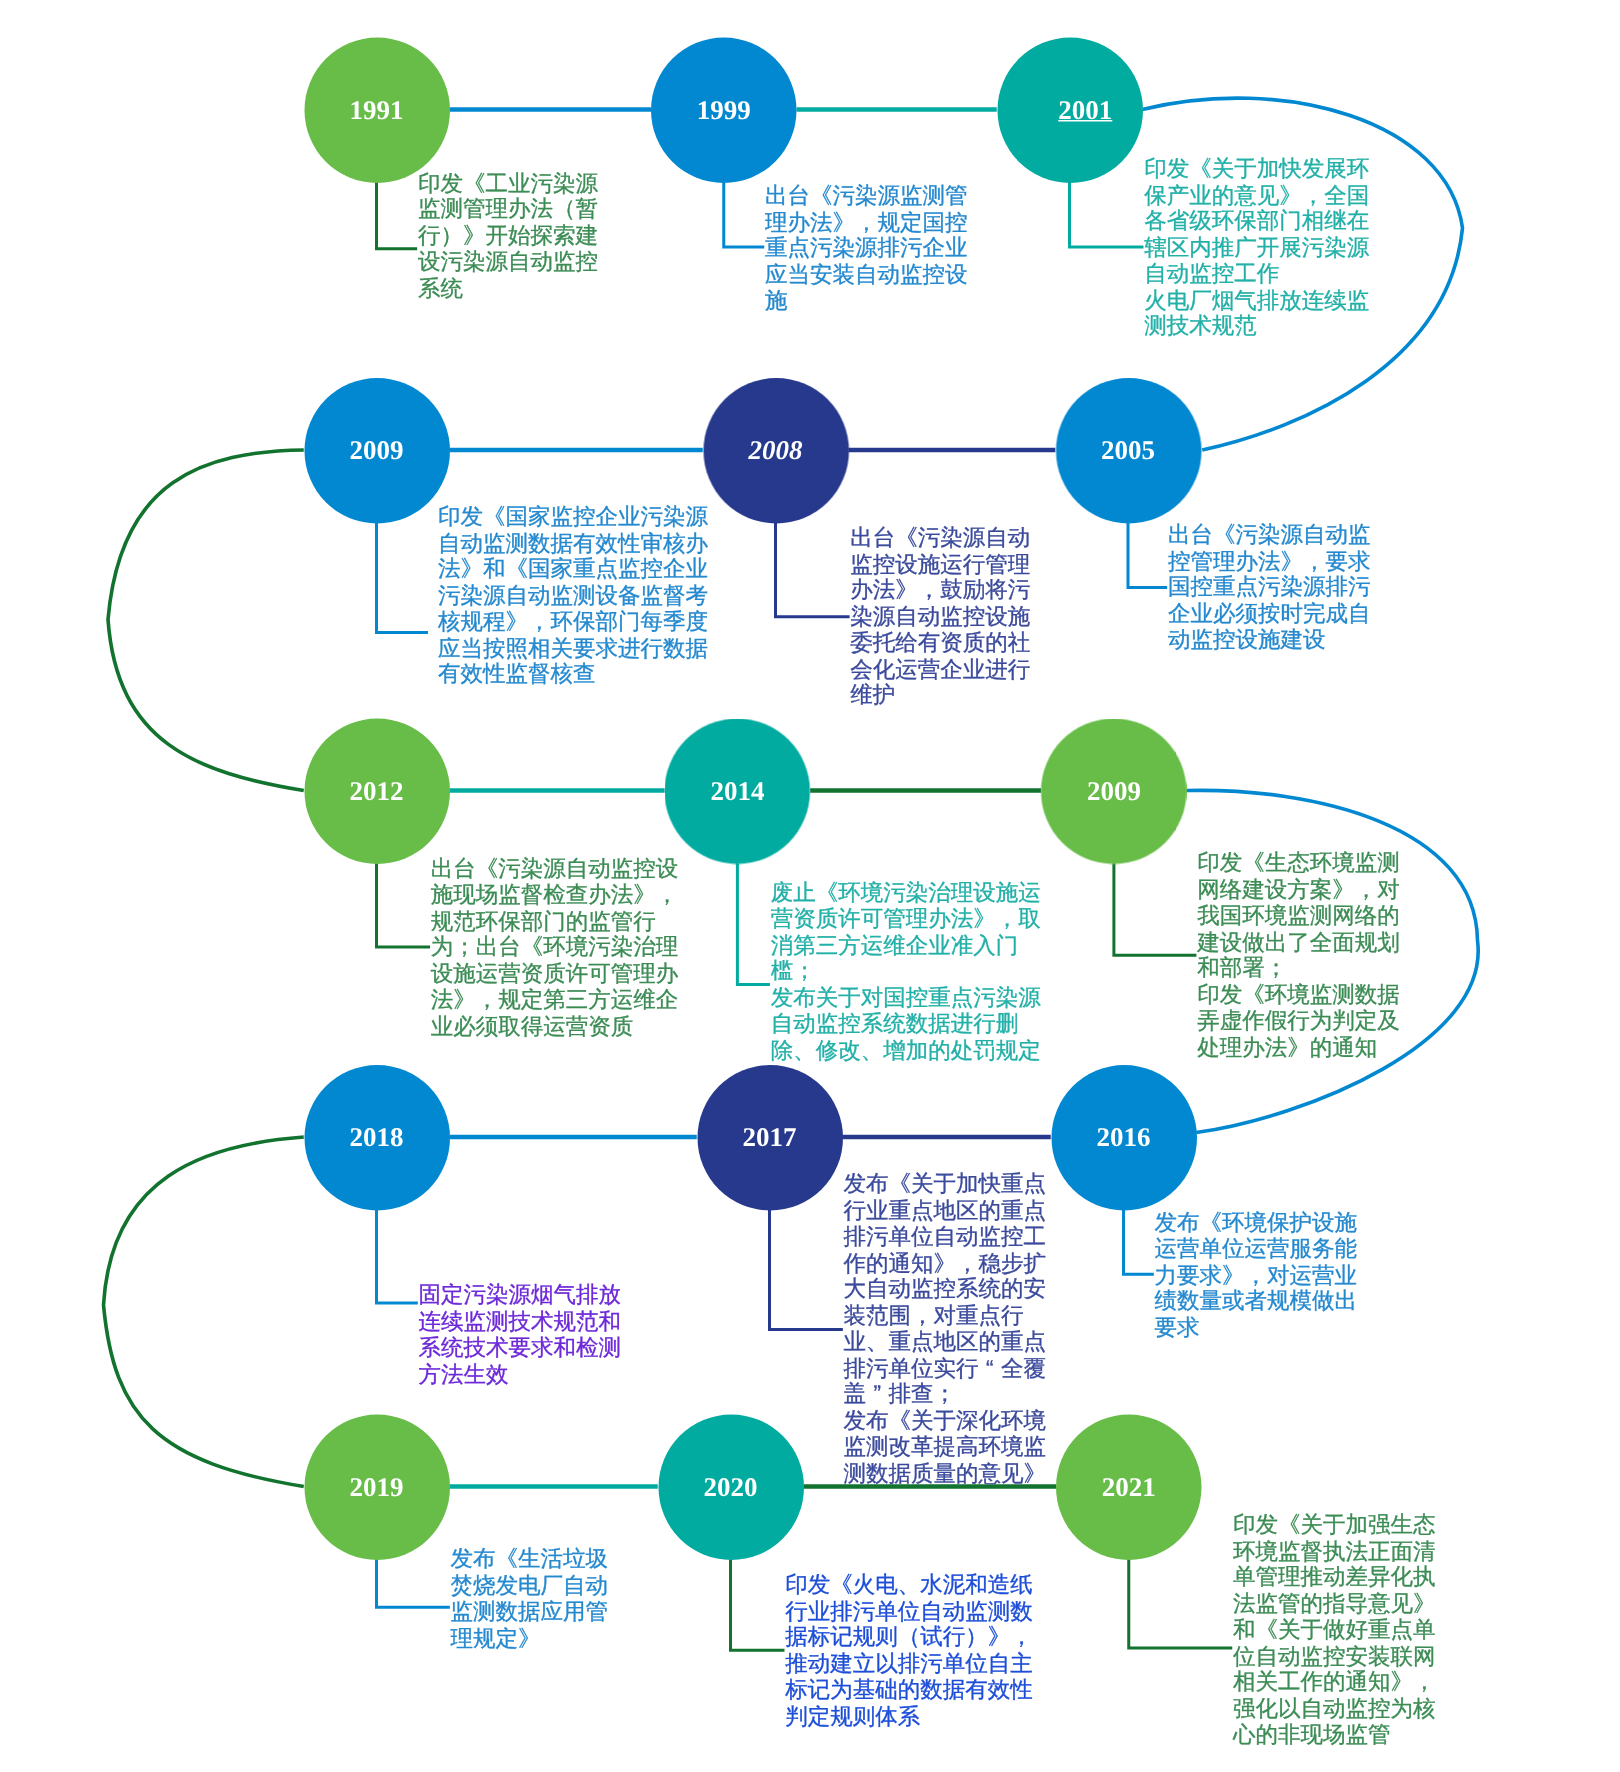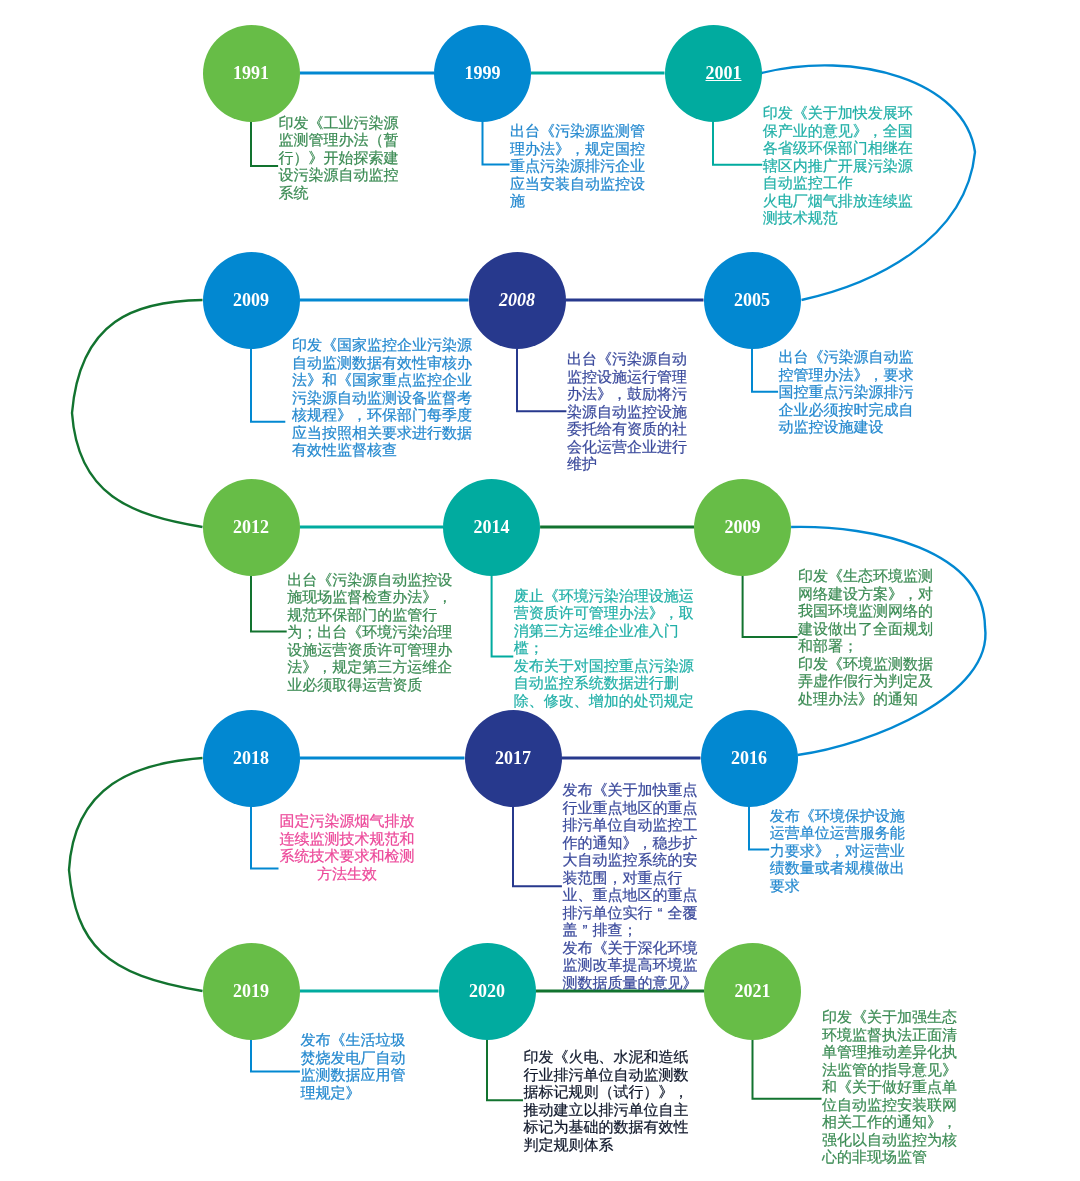--- a/index.html
+++ b/index.html
@@ -98,42 +98,42 @@
   </div>
   <div class="node">
     <div class="circle" style="left: 694.1px; top: 478.5px; background: rgb(103, 189, 71);"></div>
     <div class="year" style="left: 694.1px; top: 478.5px;">2009</div>
     <div class="desc" style="left: 798.1px; top: 567px; width: 136px; color: rgb(60, 140, 85);">印发《生态环境监测网络建设方案》，对我国环境监测网络的建设做出了全面规划和部署；
 印发《环境监测数据弄虚作假行为判定及处理办法》的通知</div>
   </div>
   <div class="node">
     <div class="circle" style="left: 202.5px; top: 709.5px; background: rgb(2, 136, 209);"></div>
     <div class="year" style="left: 202.5px; top: 709.5px;">2018</div>
-    <div class="desc" style="left: 279px; top: 812px; width: 136px; color: #ec4899; text-align: center;">固定污染源烟气排放连续监测技术规范和系统技术要求和检测方法生效</div>
+    <div class="desc" style="left: 279px; top: 855px; width: 136px; color: #6d28d9;">固定污染源烟气排放连续监测技术规范和系统技术要求和检测方法生效</div>
   </div>
   <div class="node">
     <div class="circle" style="left: 464.5px; top: 709.5px; background: rgb(39, 57, 141);"></div>
     <div class="year" style="left: 464.5px; top: 709.5px;">2017</div>
     <div class="desc" style="left: 562.4px; top: 781px; width: 136px; color: rgb(59, 74, 156);">发布《关于加快重点行业重点地区的重点排污单位自动监控工作的通知》，稳步扩大自动监控系统的安装范围，对重点行业、重点地区的重点排污单位实行<span class="fw">“</span>全覆盖<span class="fw">”</span>排查；
 发布《关于深化环境监测改革提高环境监测数据质量的意见》</div>
   </div>
   <div class="node">
     <div class="circle" style="left: 700.5px; top: 709.5px; background: rgb(2, 136, 209);"></div>
     <div class="year" style="left: 700.5px; top: 709.5px;">2016</div>
     <div class="desc" style="left: 769.7px; top: 806.5px; width: 136px; color: rgb(37, 137, 207);">发布《环境保护设施运营单位运营服务能力要求》，对运营业绩数量或者规模做出要求</div>
   </div>
   <div class="node">
     <div class="circle" style="left: 202.5px; top: 942.5px; background: rgb(103, 189, 71);"></div>
     <div class="year" style="left: 202.5px; top: 942.5px;">2019</div>
     <div class="desc" style="left: 300.4px; top: 1031px; width: 106px; color: rgb(37, 137, 207);">发布《生活垃圾焚烧发电厂自动监测数据应用管理规定》</div>
   </div>
   <div class="node">
     <div class="circle" style="left: 438.5px; top: 942.5px; background: rgb(1, 171, 159);"></div>
     <div class="year" style="left: 438.5px; top: 942.5px;">2020</div>
-    <div class="desc" style="left: 523.5px; top: 1048px; width: 166px; color: #0f172a;">印发《火电、水泥和造纸行业排污单位自动监测数据标记规则（试行）》，推动建立以排污单位自主标记为基础的数据有效性判定规则体系</div>
+    <div class="desc" style="left: 523.5px; top: 1048px; width: 166px; color: #1d4ed8;">印发《火电、水泥和造纸行业排污单位自动监测数据标记规则（试行）》，推动建立以排污单位自主标记为基础的数据有效性判定规则体系</div>
   </div>
   <div class="node">
     <div class="circle" style="left: 704px; top: 942.5px; background: rgb(103, 189, 71);"></div>
     <div class="year" style="left: 704px; top: 942.5px;">2021</div>
     <div class="desc" style="left: 822px; top: 1008px; width: 136px; color: rgb(60, 140, 85);">印发《关于加强生态环境监督执法正面清单管理推动差异化执法监管的指导意见》和《关于做好重点单位自动监控安装联网相关工作的通知》，强化以自动监控为核心的非现场监管</div>
   </div>
   </div>
 </div>
 
 </body></html>

